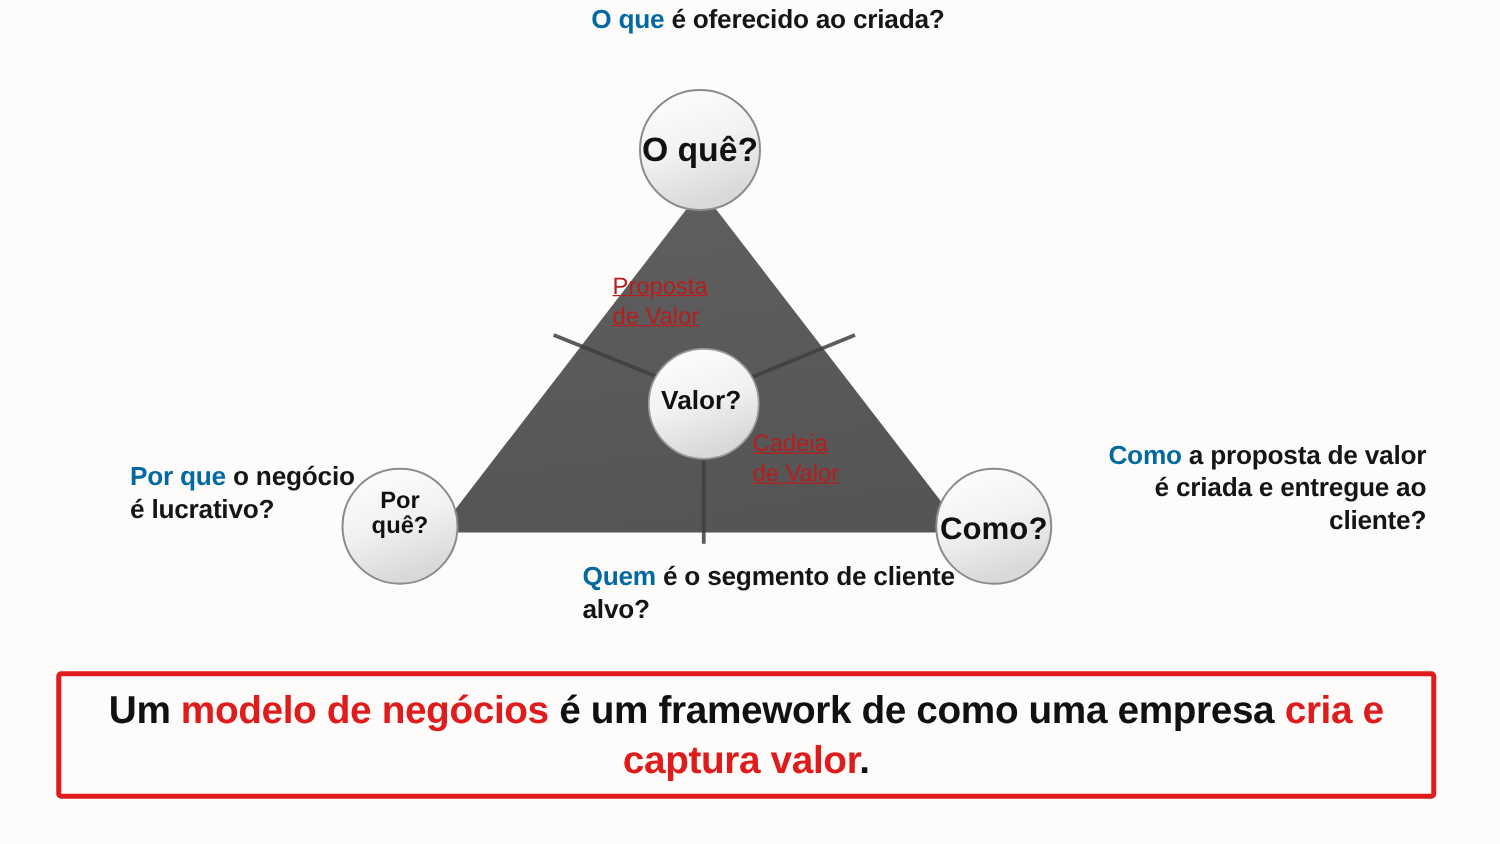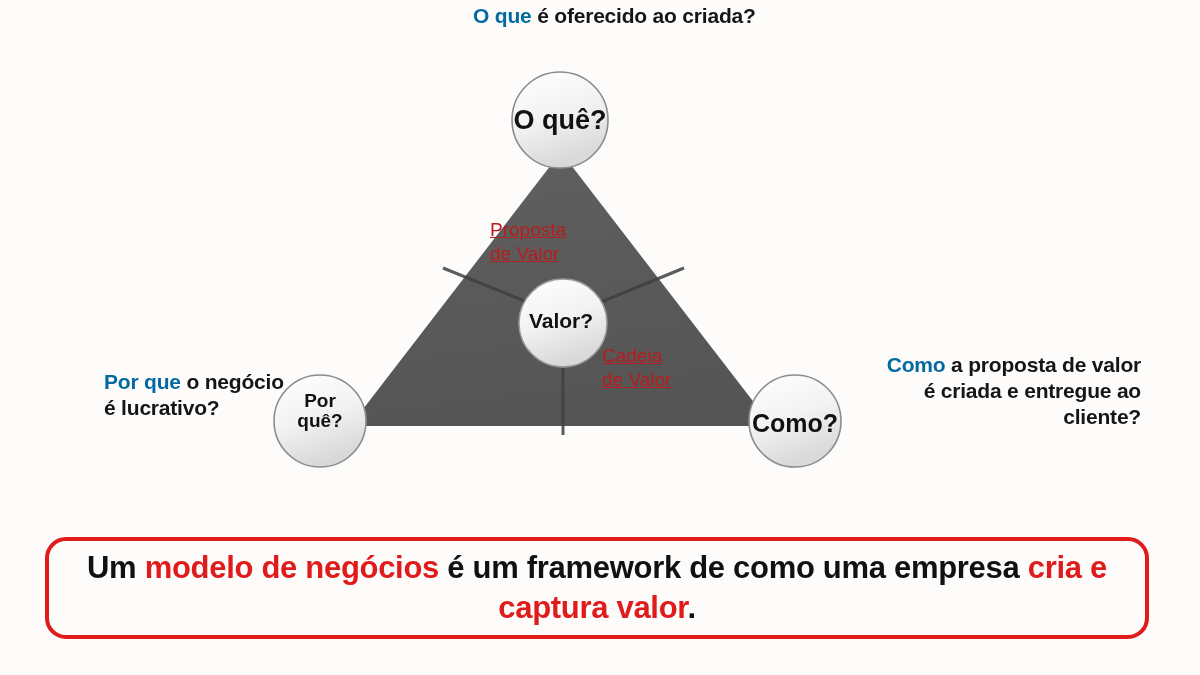--- a/index.html
+++ b/index.html
@@ -92,21 +92,21 @@
   #sector-value-chain{ left: 602px; top: 344px; width: 145px; }
 
   
   #statement-box {
     position: absolute;
     left: 45px;
     top: 537px;
     width: 1104px;
     height: 102px;
     border: 4px solid #e01b1b;
-    border-radius: 21px;
+    border-radius: 4px;
     background: #fdfcfb;
     box-sizing: border-box;
     display: flex;
     align-items: center;
     justify-content: flex-start;
   }
   #statement-text {
     text-align: center;
     font-weight: bold;
     font-size: 31px;
@@ -173,18 +173,21 @@
   </div>
 
   <div class="annot" id="annot-left">
     <span class="kw">Por que</span><span> o negócio é lucrativo?</span>
   </div>
 
   <div class="annot" id="annot-right">
     <span class="kw">Como</span><span> a proposta de valor é criada e entregue ao cliente?</span>
   </div>
 
+  <div class="annot" id="annot-bottom">
+    <span class="kw">Quem</span><span> é o segmento de cliente alvo?</span>
+  </div>
 
   <div id="statement-box">
     <div id="statement-text"><span>Um </span><span class="kw">modelo de negócios</span><span> é um framework de como uma empresa </span><span class="kw">cria e captura valor</span><span>.</span></div>
   </div>
 
 </div>
 
 </body></html>

